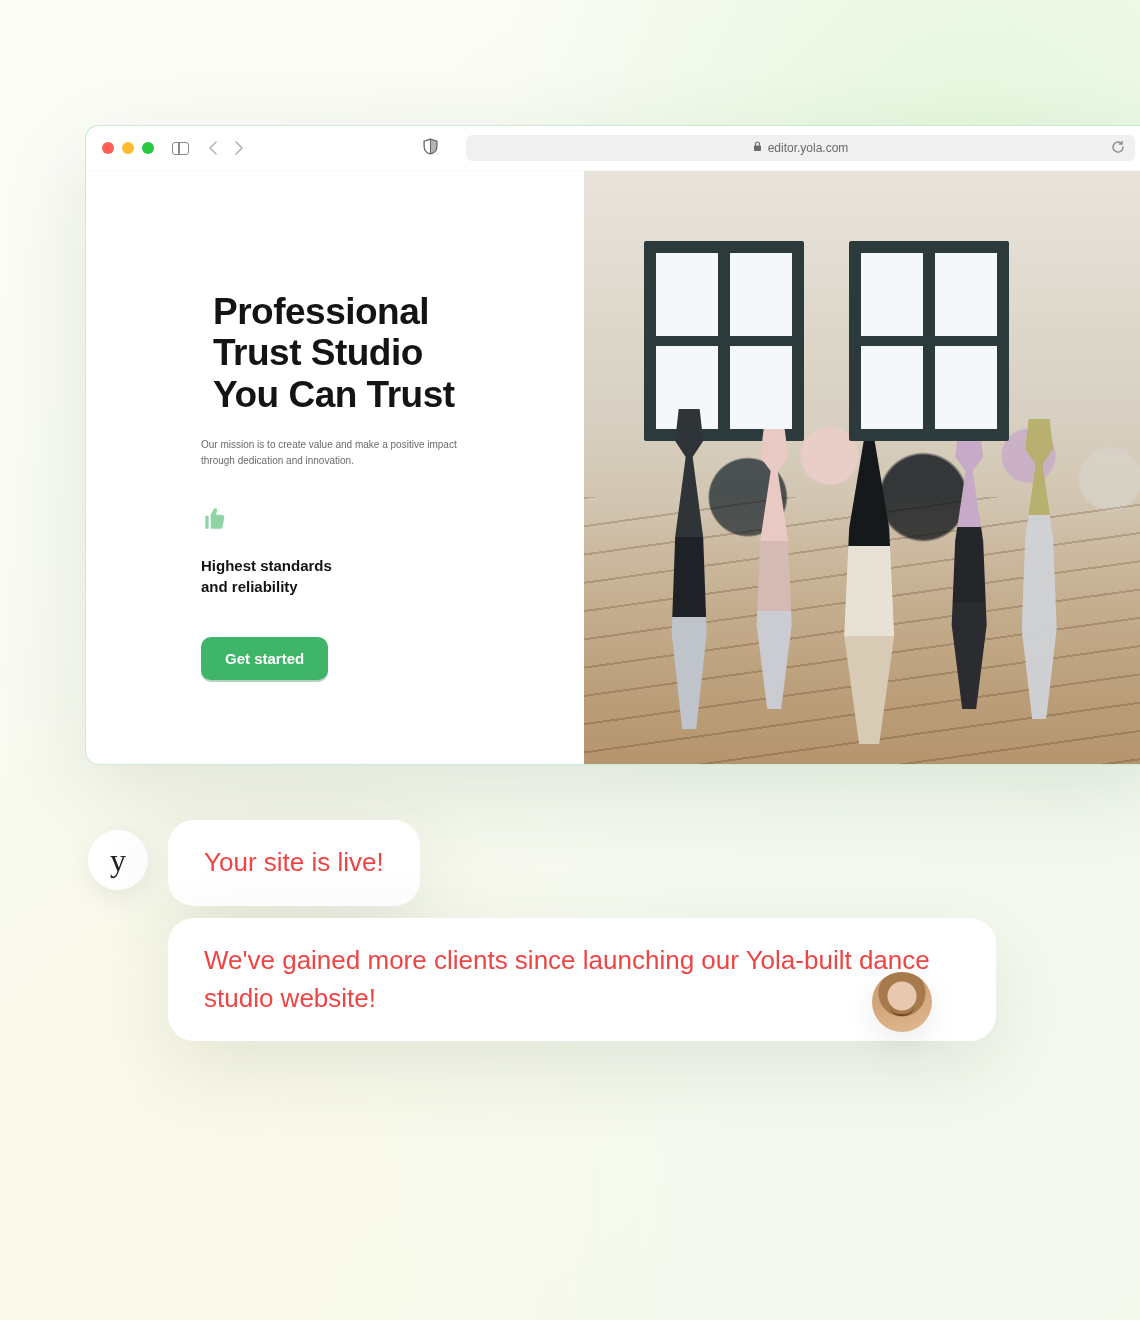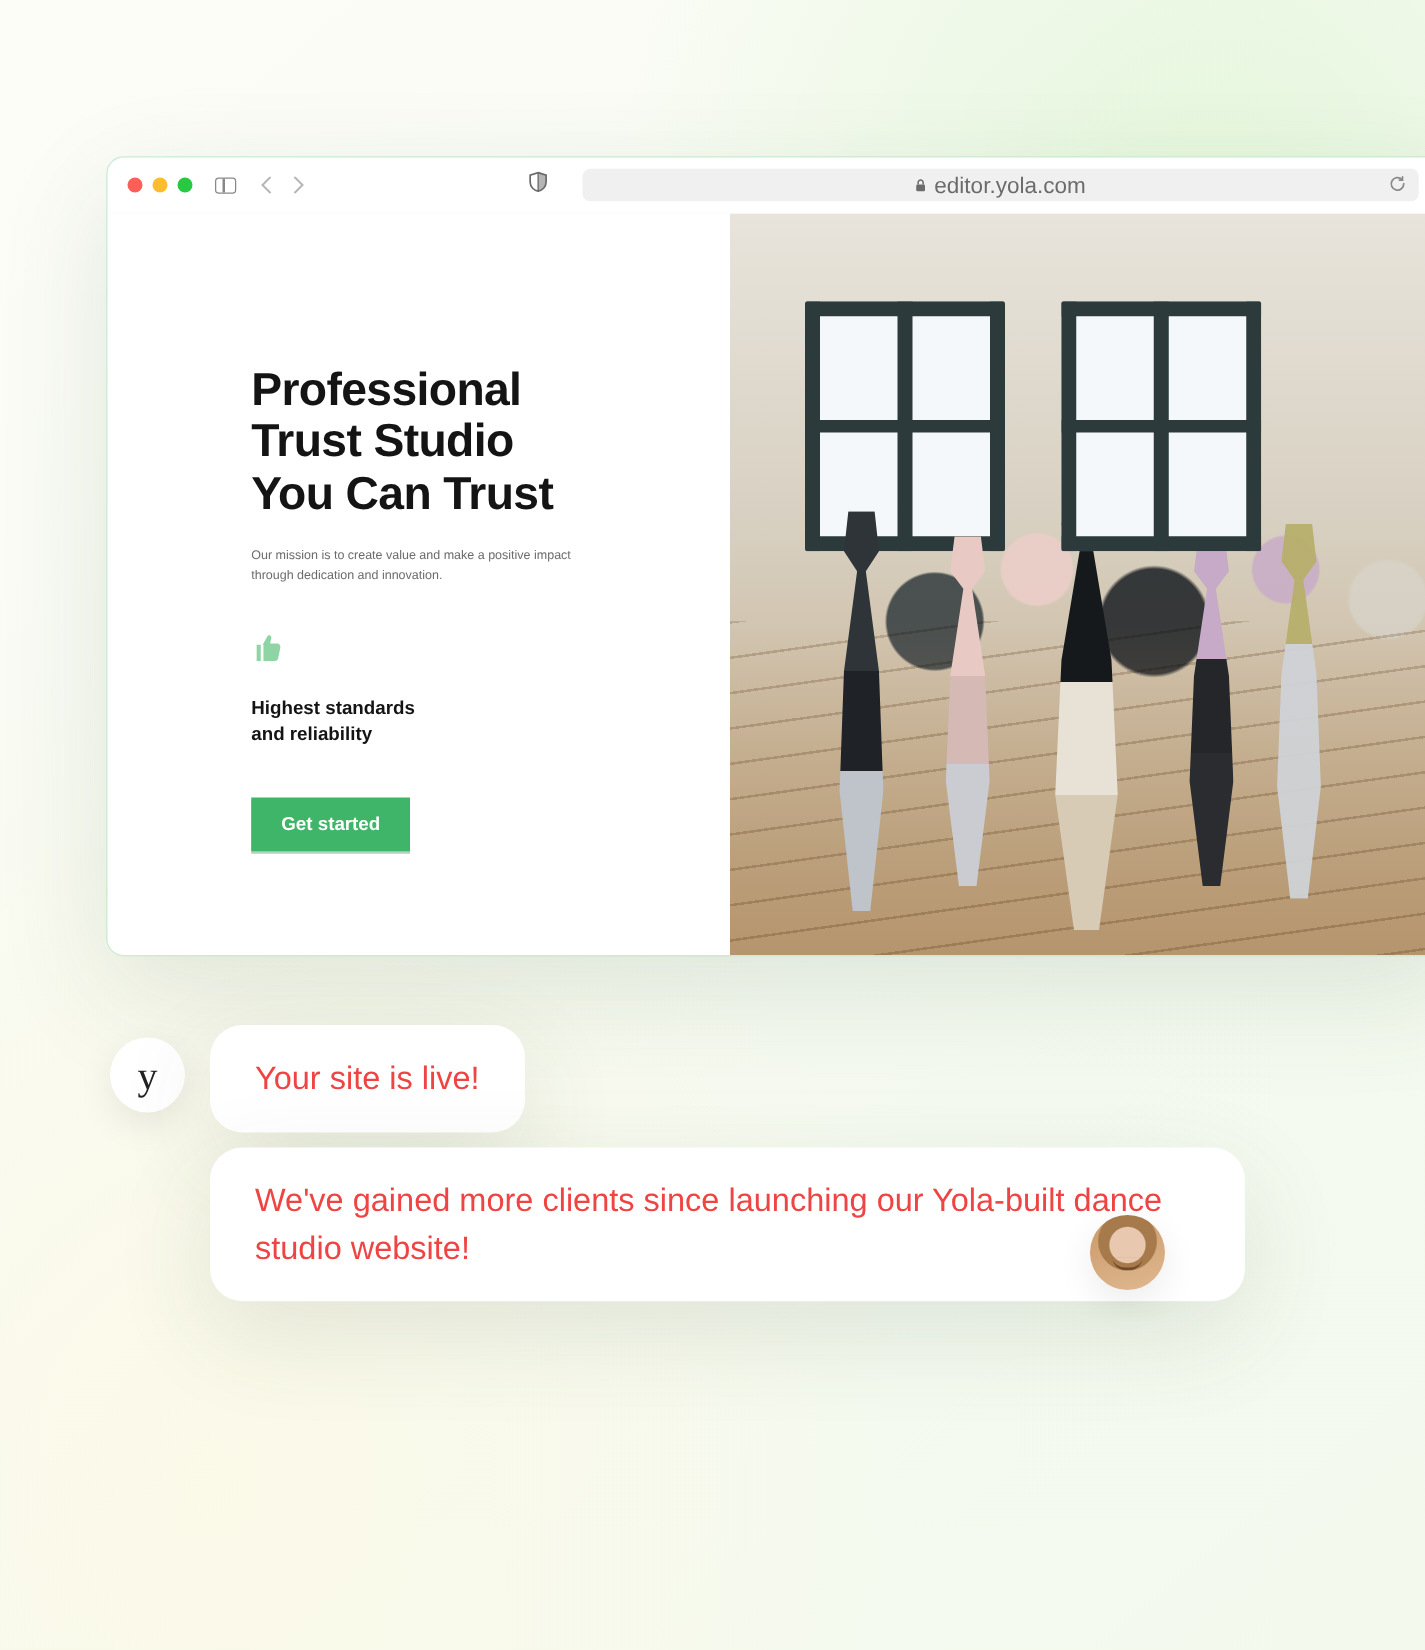--- a/index.html
+++ b/index.html
@@ -59,21 +59,21 @@
     flex: 1;
     height: 26px;
     background: #f0f0f0;
     border-radius: 6px;
     margin-left: 10px;
     margin-right: 18px;
     display: flex;
     align-items: center;
     justify-content: center;
     gap: 6px;
-    font-size: 18px;
+    font-size: 12px;
     color:#6b6b6b;
     position: relative;
   }
   .urlbar .refresh { position:absolute; right:10px; color:#8a8a8a; }
 
   .page {
     flex: 1;
     display: flex;
   }
   .page-left {
@@ -134,41 +134,42 @@
   .d4 { left: 350px; height:280px; bottom:55px; } .d4 .body-shape { background: linear-gradient(#c6aac7 0 35%, #242629 35% 62%, #2a2c30 62%); }
   .d5 { left: 420px; height:300px; bottom:45px; } .d5 .body-shape { background: linear-gradient(#b7af6b 0 32%, #cfd2d6 32% 100%); opacity:0.95; }
 
   h1.hero {
     font-size: 37px;
     font-weight: 800;
     line-height: 1.12;
     letter-spacing: -0.5px;
     color: #141414;
     margin-bottom: 22px;
+    margin-left: 12px;
   }
   .mission {
     font-size: 10px;
     line-height: 1.55;
     color: #6b6b6b;
     max-width: 270px;
     margin-bottom: 38px;
   }
   .feat-row { display:flex; gap: 44px; margin-bottom: 40px; flex-direction: column; }
   .feat { width: 135px; }
   .feat-icon { color:#8fd4a4; margin-bottom: 22px; }
   .feat-txt { font-size: 15px; font-weight: 700; line-height:1.35; color:#141414; }
 
   .cta {
     display:inline-block;
     background:#3fb56a;
     color:#fff;
     font-weight:600;
     font-size:15px;
     padding: 13px 24px;
-    border-radius:0;
+    border-radius:10px;
     border:none;
     cursor:pointer;
     box-shadow: 0 2px 0 rgba(40,120,70,0.35);
   }
 
   
   .chat-avatar {
     position:absolute;
     width: 60px; height:60px;
     border-radius:50%;

